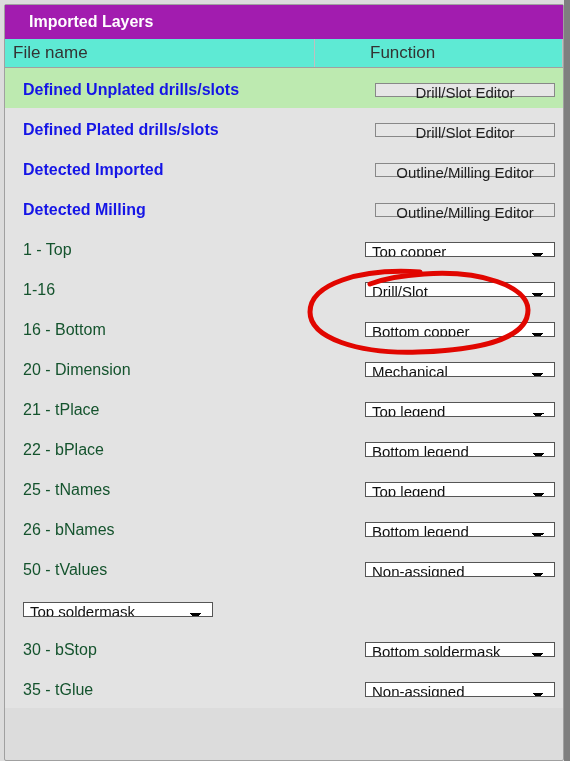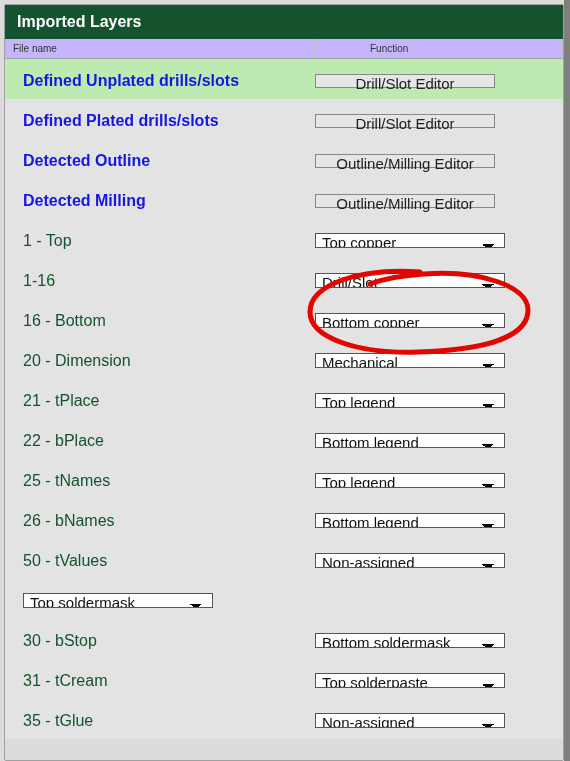--- a/index.html
+++ b/index.html
@@ -16,47 +16,48 @@
     position: absolute;
     top: 4px;
     left: 4px;
     right: 6px;
     bottom: 0;
     background: #dcdcdc;
     border: 1px solid #a0a0a0;
     border-radius: 2px;
   }
   .panel-title {
-    background: #14532d;
+    background: #a21caf;
     color: #fff;
     font-weight: bold;
     font-size: 16px;
-    padding: 8px 12px;
+    padding: 8px 24px;
   }
   .header-row {
     display: flex;
     border-bottom: 1px solid #a0a0a0;
-    font-size: 10px;
+    font-size: 17px;
     color: #333;
-    background: #c4b5fd;
+    background: #5eead4;
   }
   .header-row .col {
     padding: 4px 8px;
     border-right: 1px solid #bfbfbf;
   }
   .col-file { width: 310px; }
   .col-func { flex: 1; margin-left: 47px; }
   .body {
     background: #e3e3e3;
   }
   .row {
     display: flex;
     align-items: center;
     height: 40px;
     padding: 3px 8px 0 18px;
+    justify-content: space-between;
   }
   .row.highlight {
     background: #bdeab0;
   }
   .file-name {
     width: 292px;
     font-size: 16px;
     color: #14532d;
   }
   .file-name.link {
@@ -126,21 +127,21 @@
   <div class="body" id="rows-container">
       <div class="row highlight">
         <div class="file-name link">Defined Unplated drills/slots</div>
         <button class="func-btn">Drill/Slot Editor</button>
       </div>
       <div class="row">
         <div class="file-name link">Defined Plated drills/slots</div>
         <button class="func-btn">Drill/Slot Editor</button>
       </div>
       <div class="row">
-        <div class="file-name link">Detected Outline</div>
+        <div class="file-name link">Detected Imported</div>
         <button class="func-btn">Outline/Milling Editor</button>
       </div>
       <div class="row">
         <div class="file-name link">Detected Milling</div>
         <button class="func-btn">Outline/Milling Editor</button>
       </div>
       <div class="row">
         <div class="file-name">1 - Top</div>
         <select class="func-select"><option>Top copper</option></select>
       </div>
@@ -175,24 +176,20 @@
       <div class="row">
         <div class="file-name">50 - tValues</div>
         <select class="func-select"><option>Non-assigned</option></select>
       </div>
       <div class="row">
         <select class="func-select"><option>Top soldermask</option></select>
       </div>
       <div class="row">
         <div class="file-name">30 - bStop</div>
         <select class="func-select"><option>Bottom soldermask</option></select>
-      </div>
-      <div class="row">
-        <div class="file-name">31 - tCream</div>
-        <select class="func-select"><option>Top solderpaste</option></select>
       </div>
       <div class="row">
         <div class="file-name">35 - tGlue</div>
         <select class="func-select"><option>Non-assigned</option></select>
       </div>
     </div>
 </div>
 
 <svg class="annotation" style="left:300px; top:264px;" width="240" height="100" viewBox="0 0 240 100">
   <path d="M 120 8

